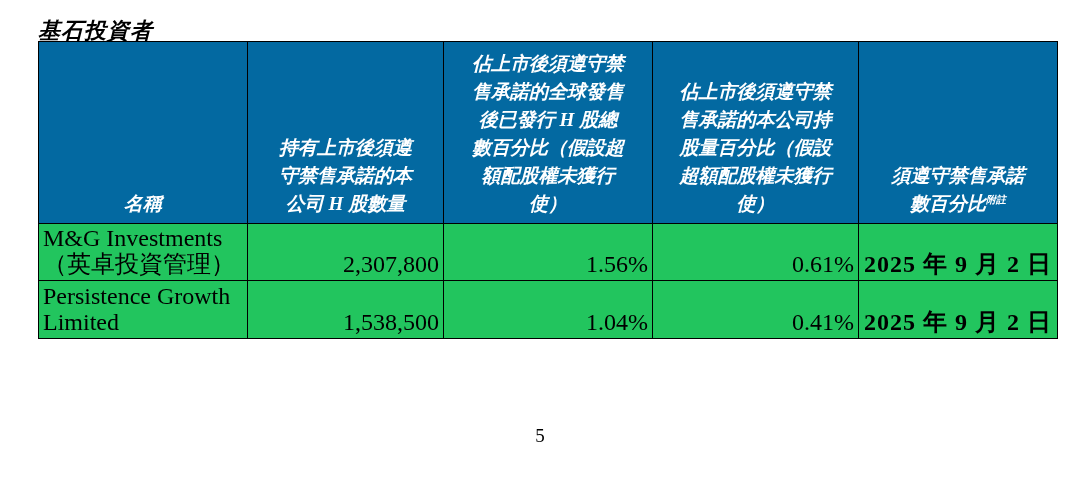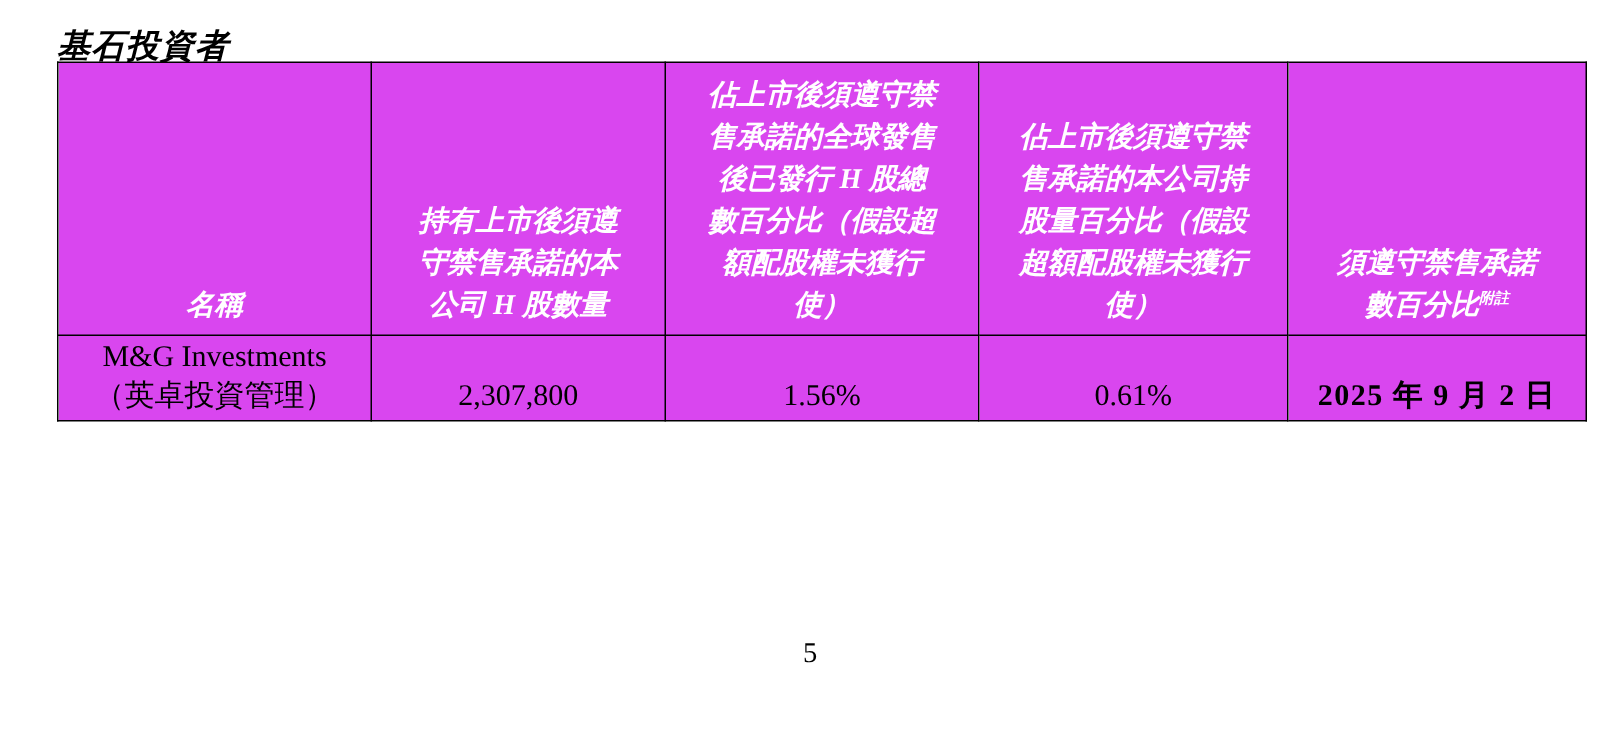--- a/index.html
+++ b/index.html
@@ -31,43 +31,42 @@
     width: 1019px;
     border-collapse: collapse;
     table-layout: fixed;
   }
   .doc-table th, .doc-table td {
     border: 1px solid #000000;
     box-sizing: border-box;
     overflow: hidden;
   }
   .doc-table th {
-    background: #d946ef;
+    background: #0369a1;
     color: #ffffff;
     font-weight: bold;
     font-style: italic;
     font-size: 19px;
     line-height: 28px;
     vertical-align: bottom;
     text-align: center;
     padding: 2px 2px 5px 2px;
     white-space: pre-line;
   }
   .doc-table th .note-sup {
     font-size: 10px;
     vertical-align: super;
     line-height: 0;
   }
   .doc-table td {
-    font-size: 20px;
+    font-size: 24px;
     line-height: 26px;
     vertical-align: bottom;
     padding: 1px 4px 3px 4px;
-    background: #d946ef;
-    text-align: center;
+    background: #22c55e;
   }
   tr.row-tall-1 { height: 57px; }
   tr.row-short-1 { height: 30px; }
   tr.row-tall-2 { height: 58px; }
   tr.row-short-2 { height: 30px; }
   tr.header-row { height: 182px; }
   .name-cell {
     text-align: left;
     white-space: pre-line;
     padding-left: 7px;
@@ -129,16 +128,24 @@
   </thead>
   <tbody>
     <tr class="row-tall-1">
       <td class="name-cell">M&amp;G Investments
 （英卓投資管理）</td>
       <td class="num-cell">2,307,800</td>
       <td class="num-cell">1.56%</td>
       <td class="num-cell">0.61%</td>
       <td class="date-cell">2025 年 9 月 2 日</td>
     </tr>
+    <tr class="row-tall-2">
+      <td class="name-cell">Persistence Growth
+Limited</td>
+      <td class="num-cell">1,538,500</td>
+      <td class="num-cell">1.04%</td>
+      <td class="num-cell">0.41%</td>
+      <td class="date-cell valign-top">2025 年 9 月 2 日</td>
+    </tr>
   </tbody>
 </table>
 
 <div class="page-number">5</div>
 
 </body></html>

